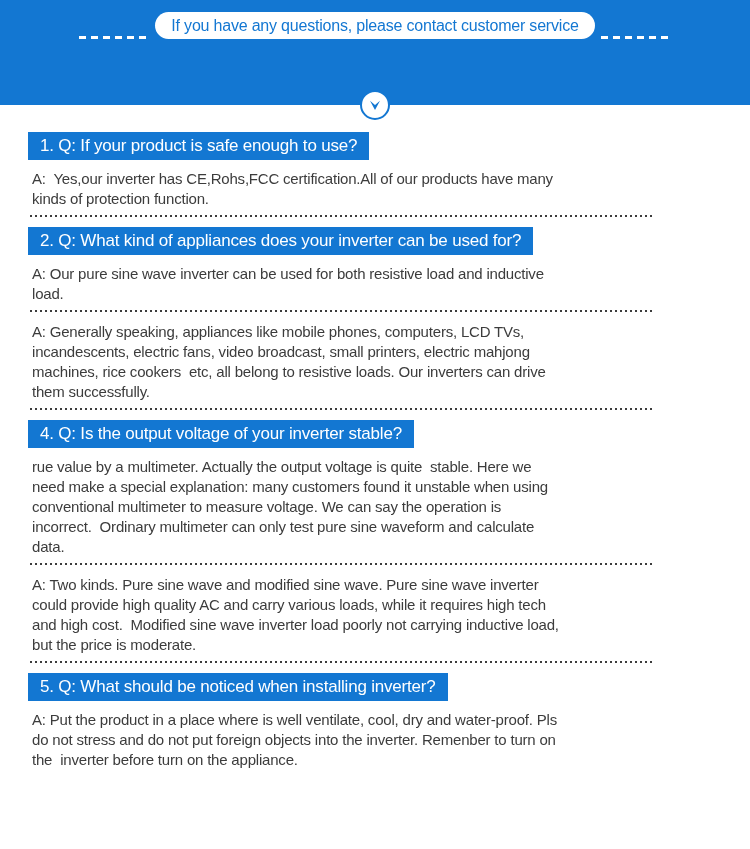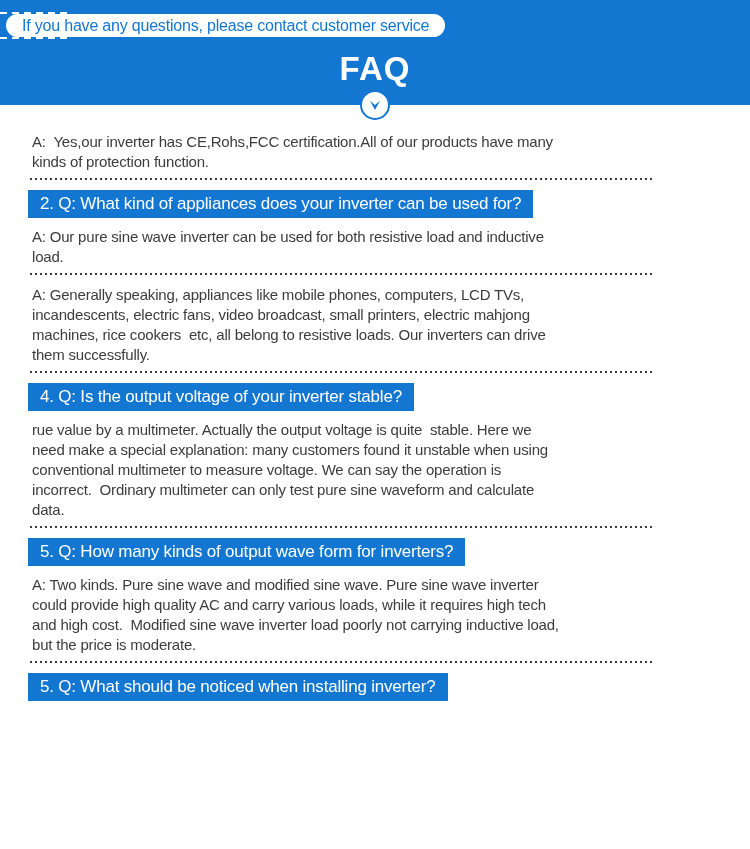--- a/index.html
+++ b/index.html
@@ -6,21 +6,21 @@
     --blue:#1377d2;
     --ink:#3c3c3c;
   }
   *{margin:0;padding:0;box-sizing:border-box;}
   html,body{width:750px;height:849px;overflow:hidden;background:#fff;
     font-family:"Liberation Sans", sans-serif;}
 
   
   .banner{position:relative;width:750px;height:105px;background:var(--blue);}
   .notice-row{position:absolute;top:12px;left:0;width:100%;height:27px;
-    display:flex;align-items:flex-start;justify-content:center;flex-direction:column;}
+    display:flex;align-items:flex-end;justify-content:center;}
   .dash-line{width:70px;height:3px;
     background:repeating-linear-gradient(to right,#fff 0 7px,transparent 7px 12px);}
   .notice-pill{margin:0 6px;height:27px;background:#fff;border-radius:14px;
     display:flex;align-items:center;padding:0 16px;
     color:var(--blue);font-size:16px;letter-spacing:-0.2px;white-space:nowrap;}
   .faq-title{position:absolute;top:50px;left:0;width:100%;text-align:center;
     color:#fff;font-size:33px;font-weight:600;letter-spacing:1px;}
   .scroll-circle{position:absolute;left:50%;bottom:-15px;transform:translateX(-50%);
     width:30px;height:30px;background:#fff;border:2px solid var(--blue);
     border-radius:50%;display:flex;align-items:center;justify-content:center;}
@@ -41,31 +41,31 @@
 <body>
 
 <div class="banner">
   <div class="notice-row">
     <div class="dash-line"></div>
     <div class="notice-pill">
       <span>If you have any questions, please contact customer service</span>
     </div>
     <div class="dash-line"></div>
   </div>
-  <div class="faq-title">FAQ</div>
   <div class="scroll-circle">
     <svg width="20" height="20" viewBox="0 0 28 28">
       <polygon points="7,8 14,14 21,8 14,21" fill="#1377d2"></polygon>
     </svg>
   </div>
 </div>
 
 <div class="content">
 
   <div class="faq-item">
+    <div class="q-box">1. Q: If your product is safe enough to use?</div>
     <div class="answer">A:  Yes,our inverter has CE,Rohs,FCC certification.All of our products have many
 kinds of protection function.</div>
     <div class="divider"></div>
   </div>
 
   <div class="faq-item">
     <div class="q-box">2. Q: What kind of appliances does your inverter can be used for?</div>
     <div class="answer">A: Our pure sine wave inverter can be used for both resistive load and inductive
 load.</div>
     <div class="divider"></div>
@@ -83,25 +83,27 @@
     <div class="q-box">4. Q: Is the output voltage of your inverter stable?</div>
     <div class="answer">rue value by a multimeter. Actually the output voltage is quite  stable. Here we
 need make a special explanation: many customers found it unstable when using
 conventional multimeter to measure voltage. We can say the operation is
 incorrect.  Ordinary multimeter can only test pure sine waveform and calculate
 data.</div>
     <div class="divider"></div>
   </div>
 
   <div class="faq-item">
-    <div class="q-box">5. Q: How many kinds of output wave form for inverters?</div>
     <div class="answer">A: Two kinds. Pure sine wave and modified sine wave. Pure sine wave inverter
 could provide high quality AC and carry various loads, while it requires high tech
 and high cost.  Modified sine wave inverter load poorly not carrying inductive load,
 but the price is moderate.</div>
     <div class="divider"></div>
   </div>
 
   <div class="faq-item">
     <div class="q-box">5. Q: What should be noticed when installing inverter?</div>
+    <div class="answer">A: Put the product in a place where is well ventilate, cool, dry and water-proof. Pls
+do not stress and do not put foreign objects into the inverter. Remenber to turn on
+the  inverter before turn on the appliance.</div>
   </div>
 
 </div>
 
 </body></html>

